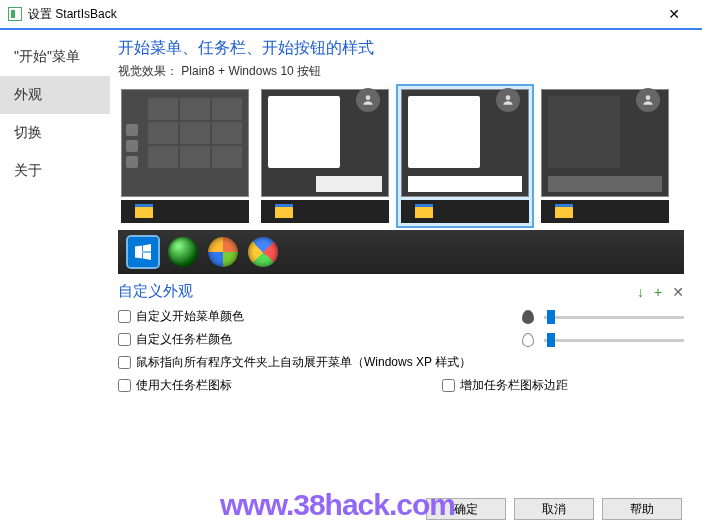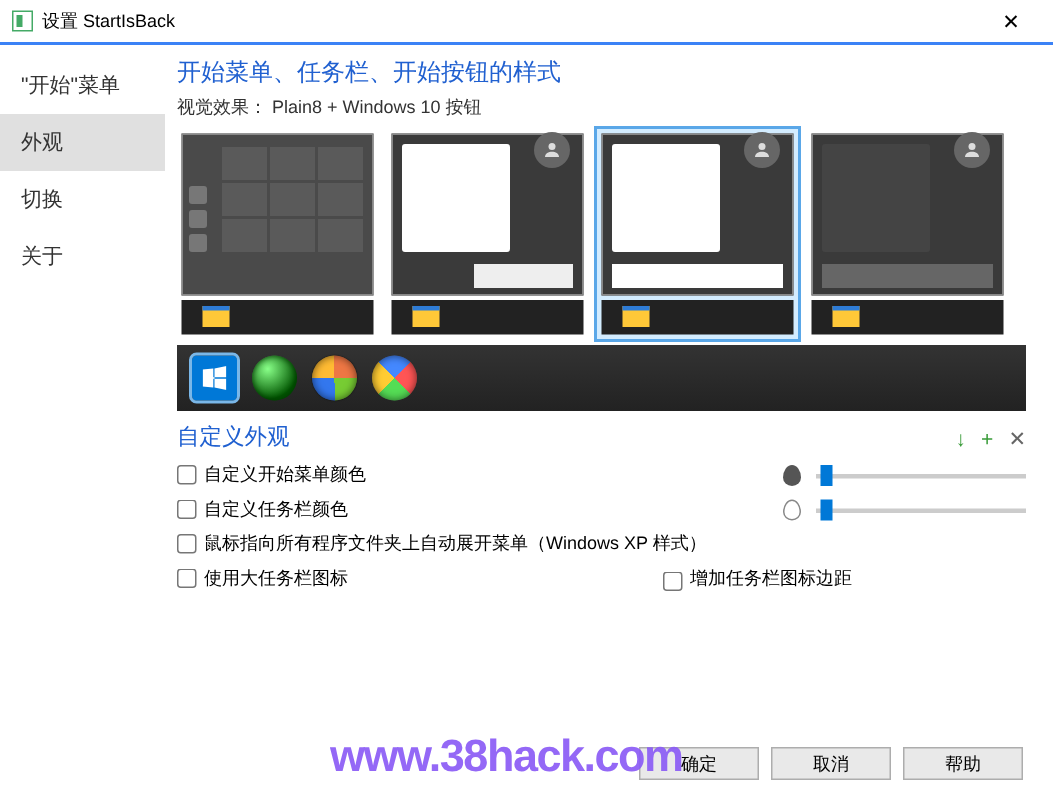--- a/index.html
+++ b/index.html
@@ -48,21 +48,21 @@
 .opts { margin-top: 4px; }
 .opt-row { display: flex; align-items: center; padding: 3px 0; font-size: 12px; }
 .opt-row input { margin-right: 5px; }
 .opt-row label { flex: 0 0 auto; }
 .drop { width: 12px; height: 14px; border-radius: 50% 50% 50% 50% / 60% 60% 40% 40%; margin-left: auto; margin-right: 10px; }
 .drop.filled { background: #555; }
 .drop.empty { border: 1px solid #888; }
 .slider { width: 140px; height: 14px; position: relative; }
 .slider::before { content: ""; position: absolute; left: 0; right: 0; top: 6px; height: 3px; background: #ccc; }
 .thumb { position: absolute; top: 0; width: 8px; height: 14px; background: #0078d7; }
-.opt-right { margin-left: 210px; display: flex; align-items: flex-end; }
+.opt-right { margin-left: 210px; display: flex; align-items: center; }
 .buttons { position: absolute; right: 20px; bottom: 12px; display: flex; gap: 8px; align-items: flex-end; }
 .btn { width: 80px; height: 22px; border: 1px solid #adadad; background: #e9e9e9; font-size: 12px; cursor: pointer; }
 .watermark { position: absolute; bottom: 10px; left: 220px; font-size: 30px; font-weight: bold; color: #8b5cf6; letter-spacing: -1px; pointer-events: none; opacity: .92; }
 </style>
 </head>
 <body>
 
 <div class="titlebar">
   <div class="title-icon"></div>
   <div class="title-text">设置 StartIsBack</div>

